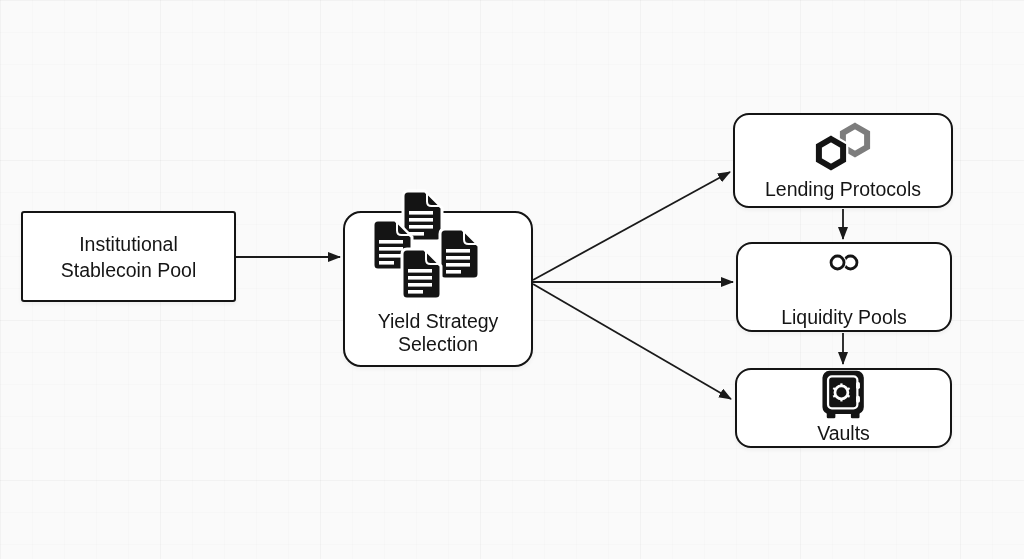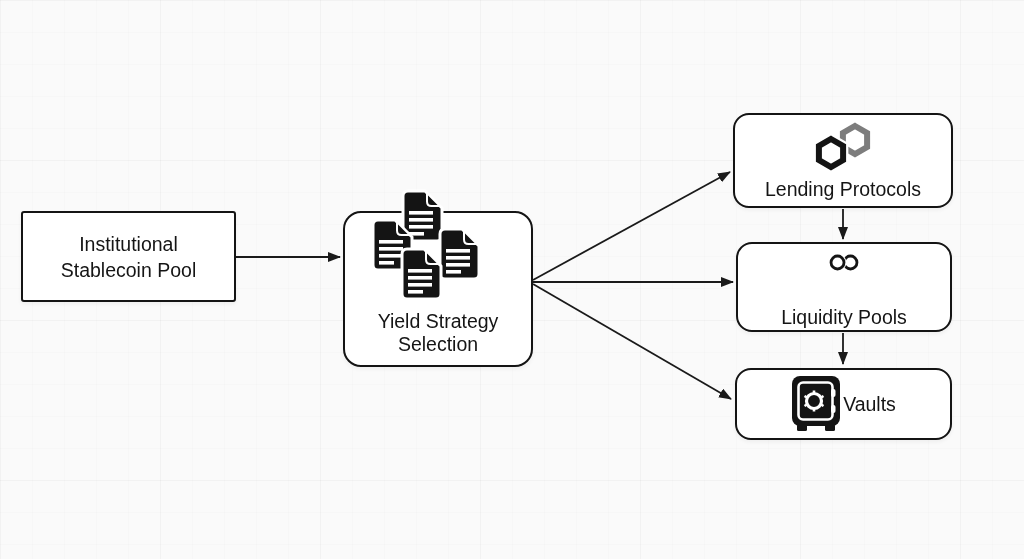--- a/index.html
+++ b/index.html
@@ -38,21 +38,21 @@
   .strategy .node-label{line-height:23px;padding-bottom:9px;}
   .doc-cluster{position:absolute;left:18px;top:-24px;width:122px;height:124px;}
 
   
   .lending{left:733px;top:113px;width:220px;height:95px;border-radius:16px;justify-content:flex-start;}
   .lending .icon{margin-top:5px;}
   .lending .node-label{margin-top:2px;}
   .liquidity{left:736px;top:242px;width:216px;height:90px;border-radius:16px;justify-content:flex-start;gap:32px;}
   .liquidity .icon{margin-top:9px;}
   .liquidity .node-label{margin-top:0px;}
-  .vaults{left:735px;top:368px;width:217px;height:72px;border-radius:16px;flex-direction:row;justify-content:center;align-items:center;gap:0;}
+  .vaults{left:735px;top:368px;width:217px;height:80px;border-radius:16px;flex-direction:column;justify-content:center;align-items:center;gap:0;}
 
   .edges{position:absolute;left:0;top:0;width:1024px;height:559px;pointer-events:none;}
 </style>
 </head>
 <body>
 
 <div class="canvas">
 
   <svg class="edges" width="1024" height="559" viewBox="0 0 1024 559">
     <defs>

